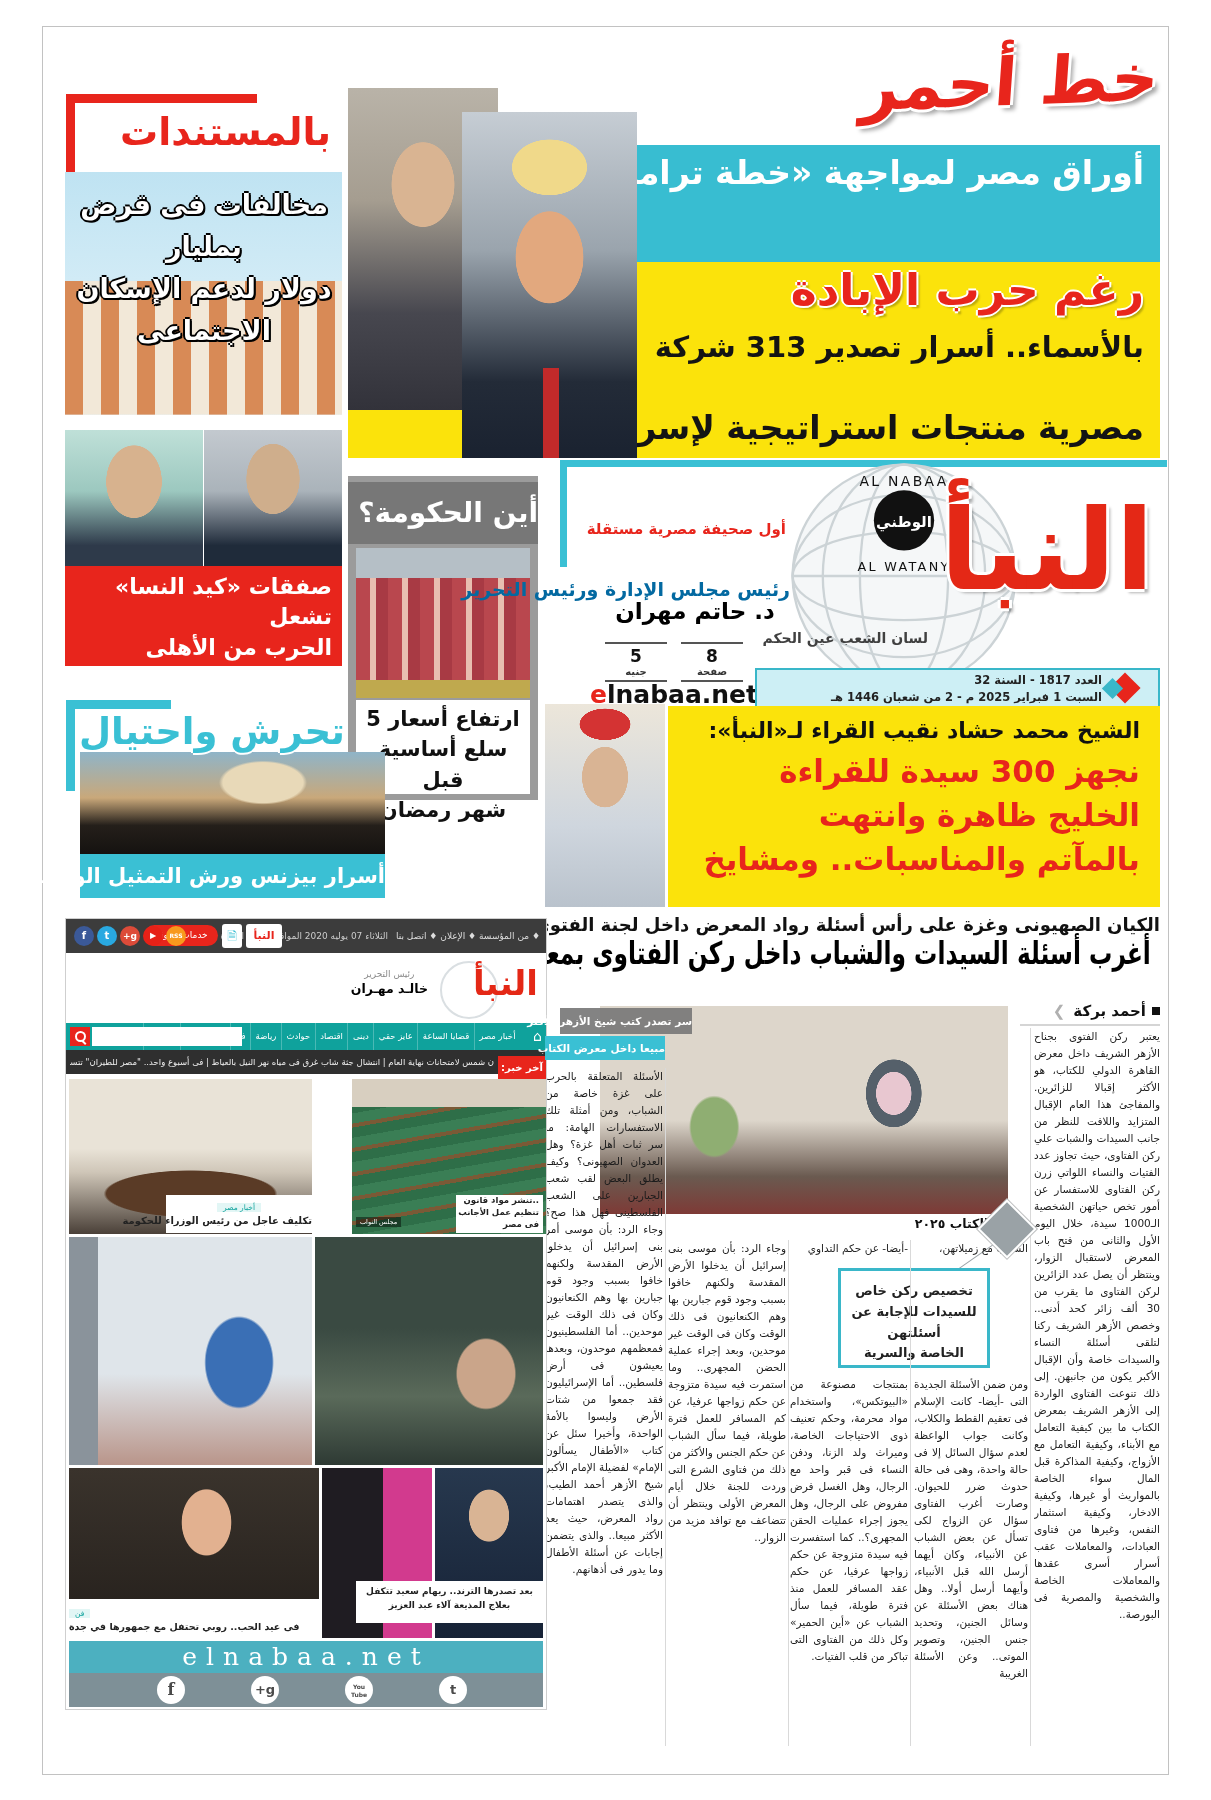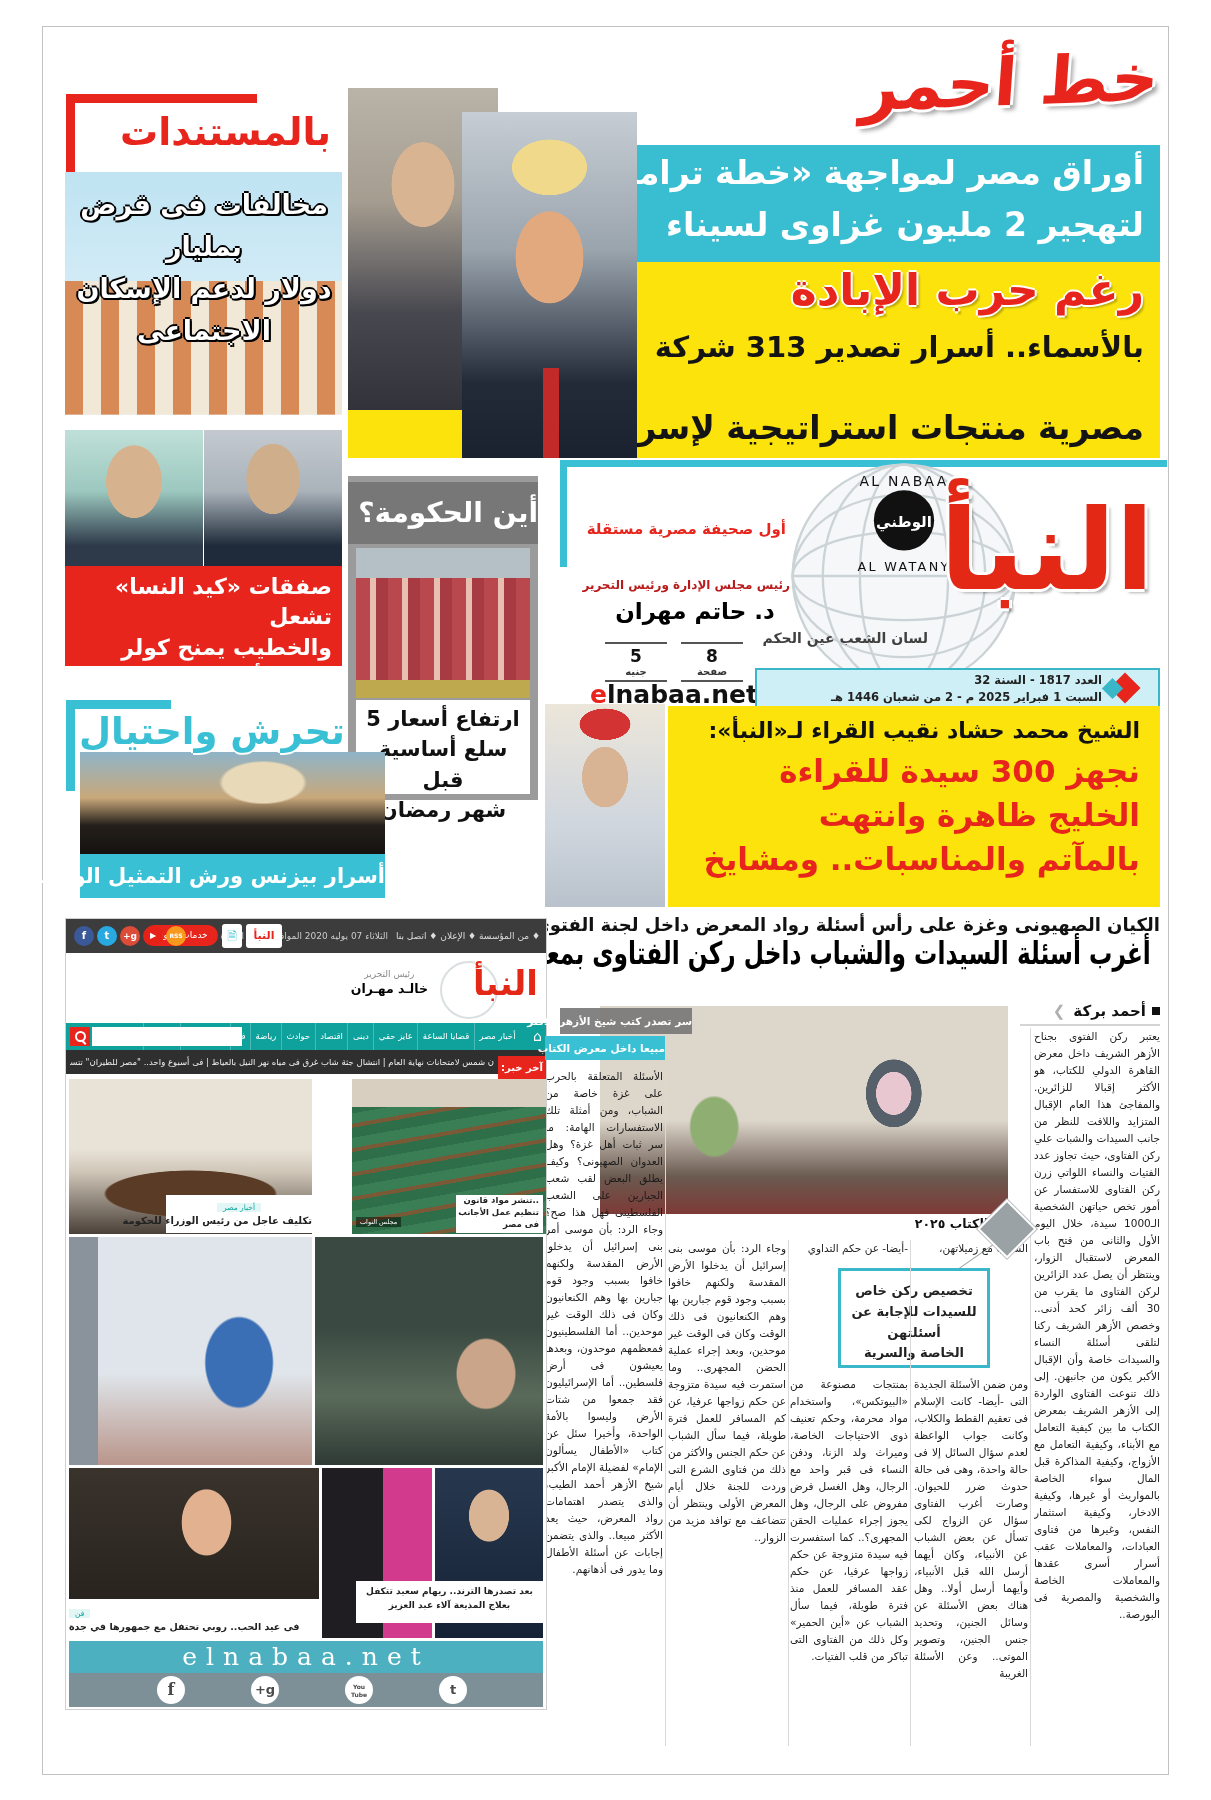--- a/index.html
+++ b/index.html
@@ -63,21 +63,21 @@
   .ph-meat{left:356px;top:548px;width:174px;height:150px;
     background:linear-gradient(180deg,#b5bfc6 0,#b5bfc6 20%,rgba(0,0,0,0) 20%),
     linear-gradient(0deg,#bfa94e 0,#bfa94e 12%,rgba(0,0,0,0) 12%),
     repeating-linear-gradient(90deg,#b9474e 0 14px,#e8beb0 14px 20px,#a83a44 20px 32px);}
   .gov-text{left:356px;top:700px;width:174px;height:94px;background:#fff;font-size:21px;font-weight:bold;color:#111;
     text-align:center;line-height:1.45;padding-top:4px;box-sizing:border-box;}
 
   
   .mh-bracket{left:560px;top:460px;width:600px;height:100px;border-top:7px solid #3ac0d4;border-left:7px solid #3ac0d4;}
   .mh-tagline{left:616px;top:520px;width:170px;font-size:15px;font-weight:bold;color:#e8251c;text-align:center;white-space:nowrap;}
-  .mh-chair-label{left:600px;top:578px;width:190px;font-size:12px;font-weight:bold;color:#b91c1c;text-align:center;white-space:nowrap;}
+  .mh-chair-label{left:600px;top:578px;width:190px;font-size:19px;font-weight:bold;color:#0369a1;text-align:center;white-space:nowrap;}
   .mh-chair-name{left:600px;top:598px;width:190px;font-size:23px;font-weight:bold;color:#000;text-align:center;white-space:nowrap;}
   .mh-pp{left:598px;top:642px;width:152px;display:flex;gap:14px;justify-content:center;}
   .mh-pp .cell{width:62px;text-align:center;border-top:2px solid #555;border-bottom:2px solid #555;padding:2px 0 3px;}
   .mh-pp .v{font-size:17px;font-weight:bold;color:#111;}
   .mh-pp .l{font-size:10px;color:#333;font-weight:bold;}
   .mh-site{left:588px;top:680px;width:172px;font-size:25px;font-weight:bold;color:#111;text-align:center;direction:ltr;}
   .mh-site::first-letter{color:#e8251c;}
   .globe{left:788px;top:460px;width:232px;height:232px;}
   .mh-title{left:928px;top:450px;width:238px;height:212px;font-size:112px;font-weight:bold;color:#e42816;text-align:center;line-height:200px;z-index:3;
     text-shadow:-3px 0 0 #fff,3px 0 0 #fff,0 3px 0 #fff,0 -3px 0 #fff,4px 4px 3px rgba(0,0,0,.3);}
@@ -207,21 +207,20 @@
 </head>
 <body>
 
 <div class="page">
   <div class="abs frame"></div>
 
   <div class="abs khat-logo">خط أحمر</div>
 
   <div class="abs teal-banner">
     <div class="lead-line lead-1">أوراق مصر لمواجهة «خطة ترامب»</div>
-    <div class="lead-line lead-2">لتهجير 2 مليون غزاوى لسيناء</div>
   </div>
 
   <div class="abs yellow-banner">
     <div class="sub-kicker">رغم حرب الإبادة</div>
     <div class="sub-1">بالأسماء.. أسرار تصدير 313 شركة</div>
     <div class="sub-2">مصرية منتجات استراتيجية لإسرائيل</div>
   </div>
   <div class="abs ph ph-sisi"></div>
   <div class="abs ph ph-trump"></div>
 
@@ -231,20 +230,21 @@
   <div class="abs doc-headline">
     <div>مخالفات فى قرض بمليار</div>
     <div>دولار لدعم الإسكان</div>
     <div>الاجتماعى</div>
   </div>
 
   <div class="abs ph ph-ahly"></div>
   <div class="abs ph ph-zamalek"></div>
   <div class="abs sports-box">
     <div>صفقات «كيد النسا» تشعل</div>
+    <div>الحرب من الأهلى والزمالك..</div>
     <div>والخطيب يمنح كولر فرصة أخيرة</div>
   </div>
 
   <div class="abs fraud-bracket"></div>
   <div class="abs fraud-kicker">تحرش واحتيال</div>
   <div class="abs ph ph-filmset"></div>
   <div class="abs fraud-strip">أسرار بيزنس ورش التمثيل الوهمية</div>
 
   <div class="abs gov-box"></div>
   <div class="abs gov-header">أين الحكومة؟</div>

